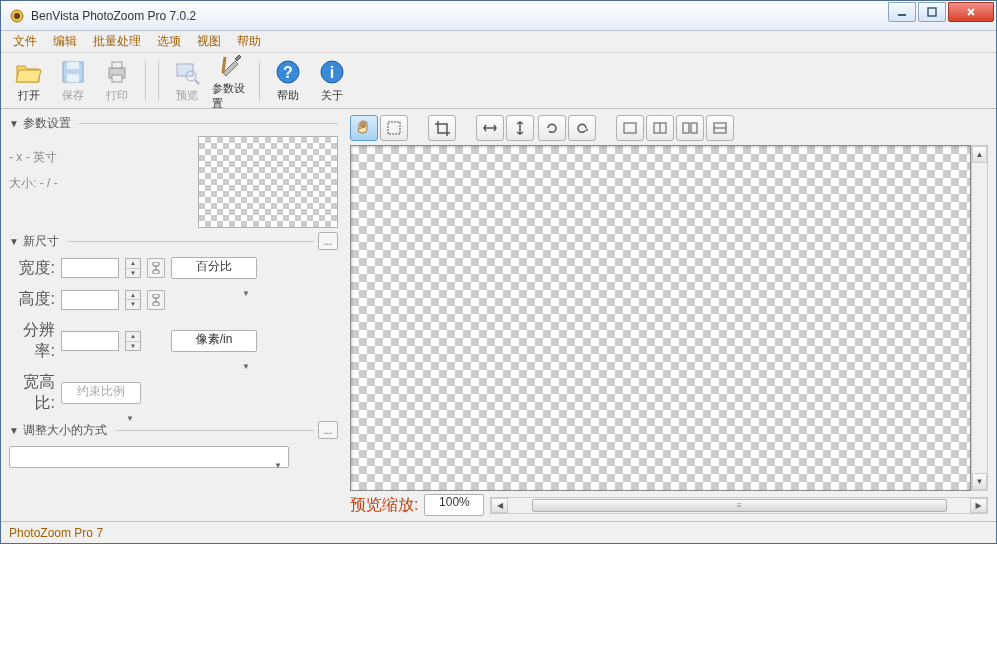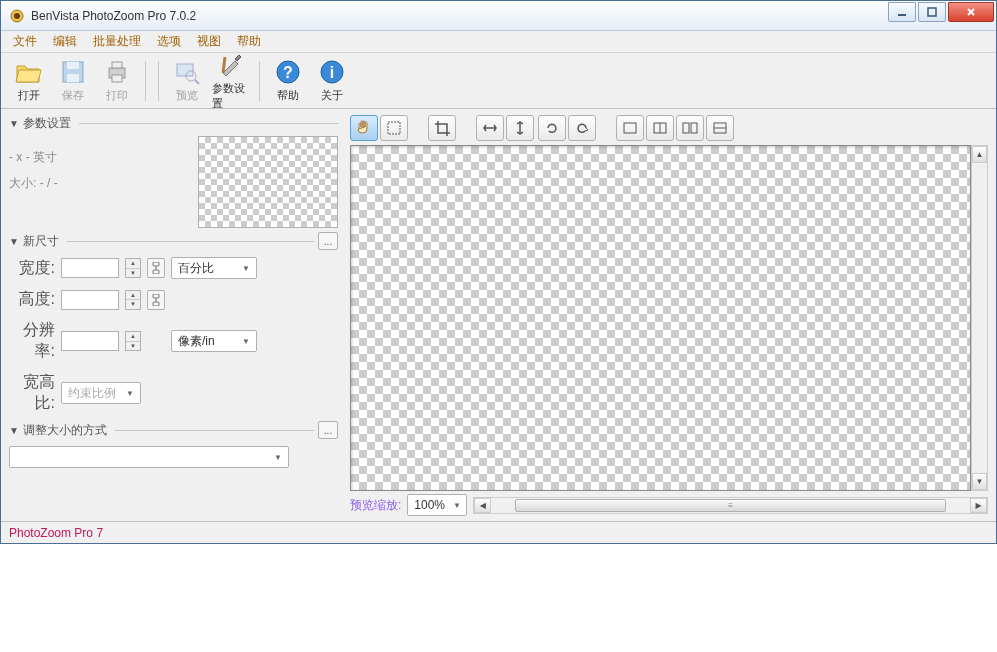--- a/index.html
+++ b/index.html
@@ -41,48 +41,48 @@
   linear-gradient(45deg,transparent 75%,#ccc 75%),linear-gradient(-45deg,transparent 75%,#ccc 75%);
   background-size: 12px 12px; background-position: 0 0,0 6px,6px -6px,-6px 0; background-color:#fff; }
 
 .form-row { display: flex; align-items: center; gap: 6px; padding: 3px 0; }
 .form-row .flabel { width: 46px; text-align: right; color: #555; font-size: 16px; }
 .num-input { width: 58px; height: 20px; border: 1px solid #b0b0b0; background: #fff; padding: 0 4px; font-size: 12px; }
 .spin { width: 16px; height: 20px; display: flex; flex-direction: column; border: 1px solid #b0b0b0; background: #f0f0f0; }
 .spin div { flex:1; display:flex; align-items:center; justify-content:center; font-size:6px; color:#555; border-bottom:1px solid #ccc; }
 .spin div:last-child { border-bottom:none; }
 .lock { width: 18px; height: 20px; border: 1px solid #b0b0b0; background: #f4f4f4; display:flex; align-items:center; justify-content:center; border-radius:2px; }
-.dropdown { height: 22px; border: 1px solid #b0b0b0; background: #fff; display: flex; align-items: center; padding: 0 6px; gap: 8px; color: #333; font-size: 12px; border-radius: 2px; }
+.dropdown { height: 22px; border: 1px solid #b0b0b0; background: #fff; display: flex; align-items: center; padding: 0 6px; gap: 14px; color: #333; font-size: 12px; border-radius: 2px; flex-direction: column; }
 .dropdown .dd-arrow { margin-left: auto; font-size: 8px; color: #666; }
 .dropdown.disabled { color: #aaa; }
 
 .canvas-toolbar { height: 30px; display: flex; align-items: center; gap: 4px; padding: 0 0 4px 0; }
 .ct-btn { width: 28px; height: 26px; border: 1px solid #b0b0b0; background: linear-gradient(#fdfdfd,#eaeaea); border-radius: 3px; display:flex; align-items:center; justify-content:center; }
 .ct-btn.active { background: linear-gradient(#d9ecff,#a8d0f0); border-color: #5a9fd4; }
 .ct-group { display:flex; gap:2px; }
 
 .canvas { flex: 1; border: 1px solid #8a8a8a; background-image:
   linear-gradient(45deg,#ccc 25%,transparent 25%),linear-gradient(-45deg,#ccc 25%,transparent 25%),
   linear-gradient(45deg,transparent 75%,#ccc 75%),linear-gradient(-45deg,transparent 75%,#ccc 75%);
   background-size: 16px 16px; background-position: 0 0,0 8px,8px -8px,-8px 0; background-color:#fff;
   box-shadow: inset 1px 1px 3px rgba(0,0,0,0.2); }
 
 .vscroll { width: 17px; border:1px solid #ccc; background:#f0f0f0; display:flex; flex-direction:column; }
 .vscroll .arrow { height:17px; background:linear-gradient(#fdfdfd,#e0e0e0); border:1px solid #ccc; display:flex;align-items:center;justify-content:center;font-size:8px;color:#555; }
 .vscroll .track { flex:1; }
 
 .bottom-bar { height: 24px; display: flex; align-items: center; gap: 6px; padding-top: 4px; }
-.zoom-lbl { color: #8b5cf6; font-size: 12px; }
+.zoom-lbl { color: #c2410c; font-size: 16px; }
 .zoom-dd { width: 60px; }
 .hscroll { flex: 1; height: 17px; border: 1px solid #ccc; background: #f0f0f0; display:flex; }
 .hscroll .arrow { width:17px; background:linear-gradient(#fdfdfd,#e0e0e0); border:1px solid #ccc; display:flex;align-items:center;justify-content:center;font-size:8px;color:#555; }
 .hscroll .thumb-bar { flex:1; display:flex; align-items:center; justify-content:center; }
 .hscroll .thumb-bar .th { width:90%; height:13px; background:linear-gradient(#f8f8f8,#d8d8d8); border:1px solid #b0b0b0; border-radius:2px; display:flex;align-items:center;justify-content:center;font-size:8px;color:#888; }
 
-.statusbar { height: 22px; border-top: 1px solid #c0c0c0; background: #f0f0f0; display: flex; align-items: center; padding: 0 8px; color: #be185d; font-size: 12px; }
+.statusbar { height: 22px; border-top: 1px solid #c0c0c0; background: #f0f0f0; display: flex; align-items: center; padding: 0 8px; color: #a16207; font-size: 12px; }
 
 .canvas-wrap { flex:1; display:flex; }
 </style>
 </head>
 <body>
 
 <div class="window">
 
   <div class="titlebar">
     <span class="app-icon">

